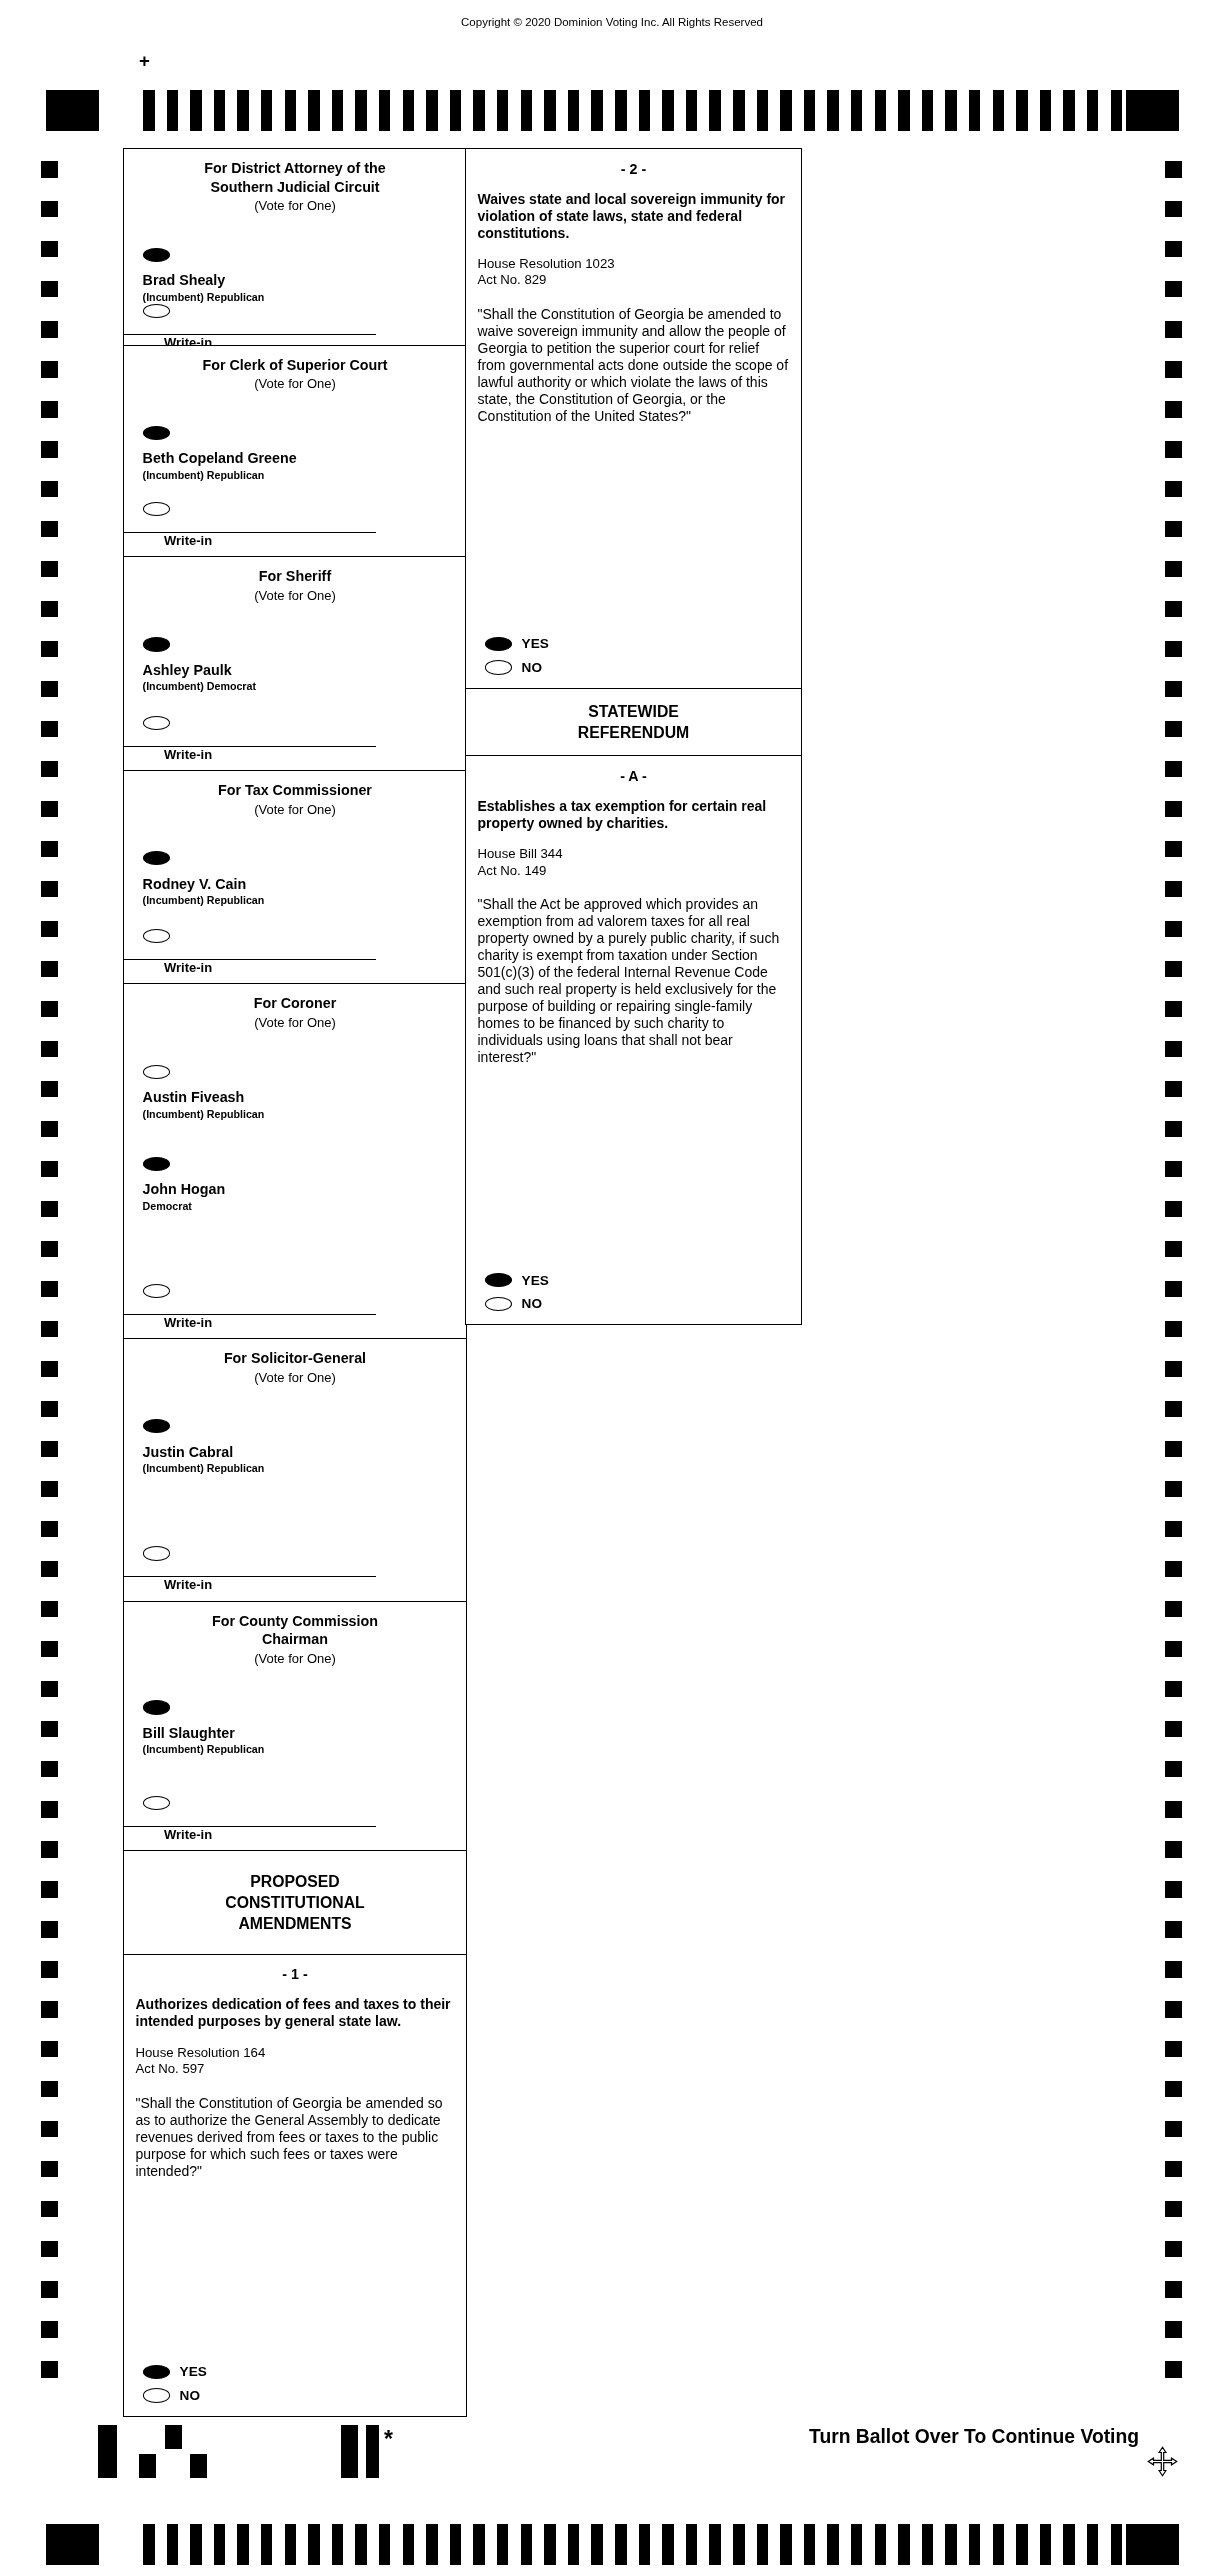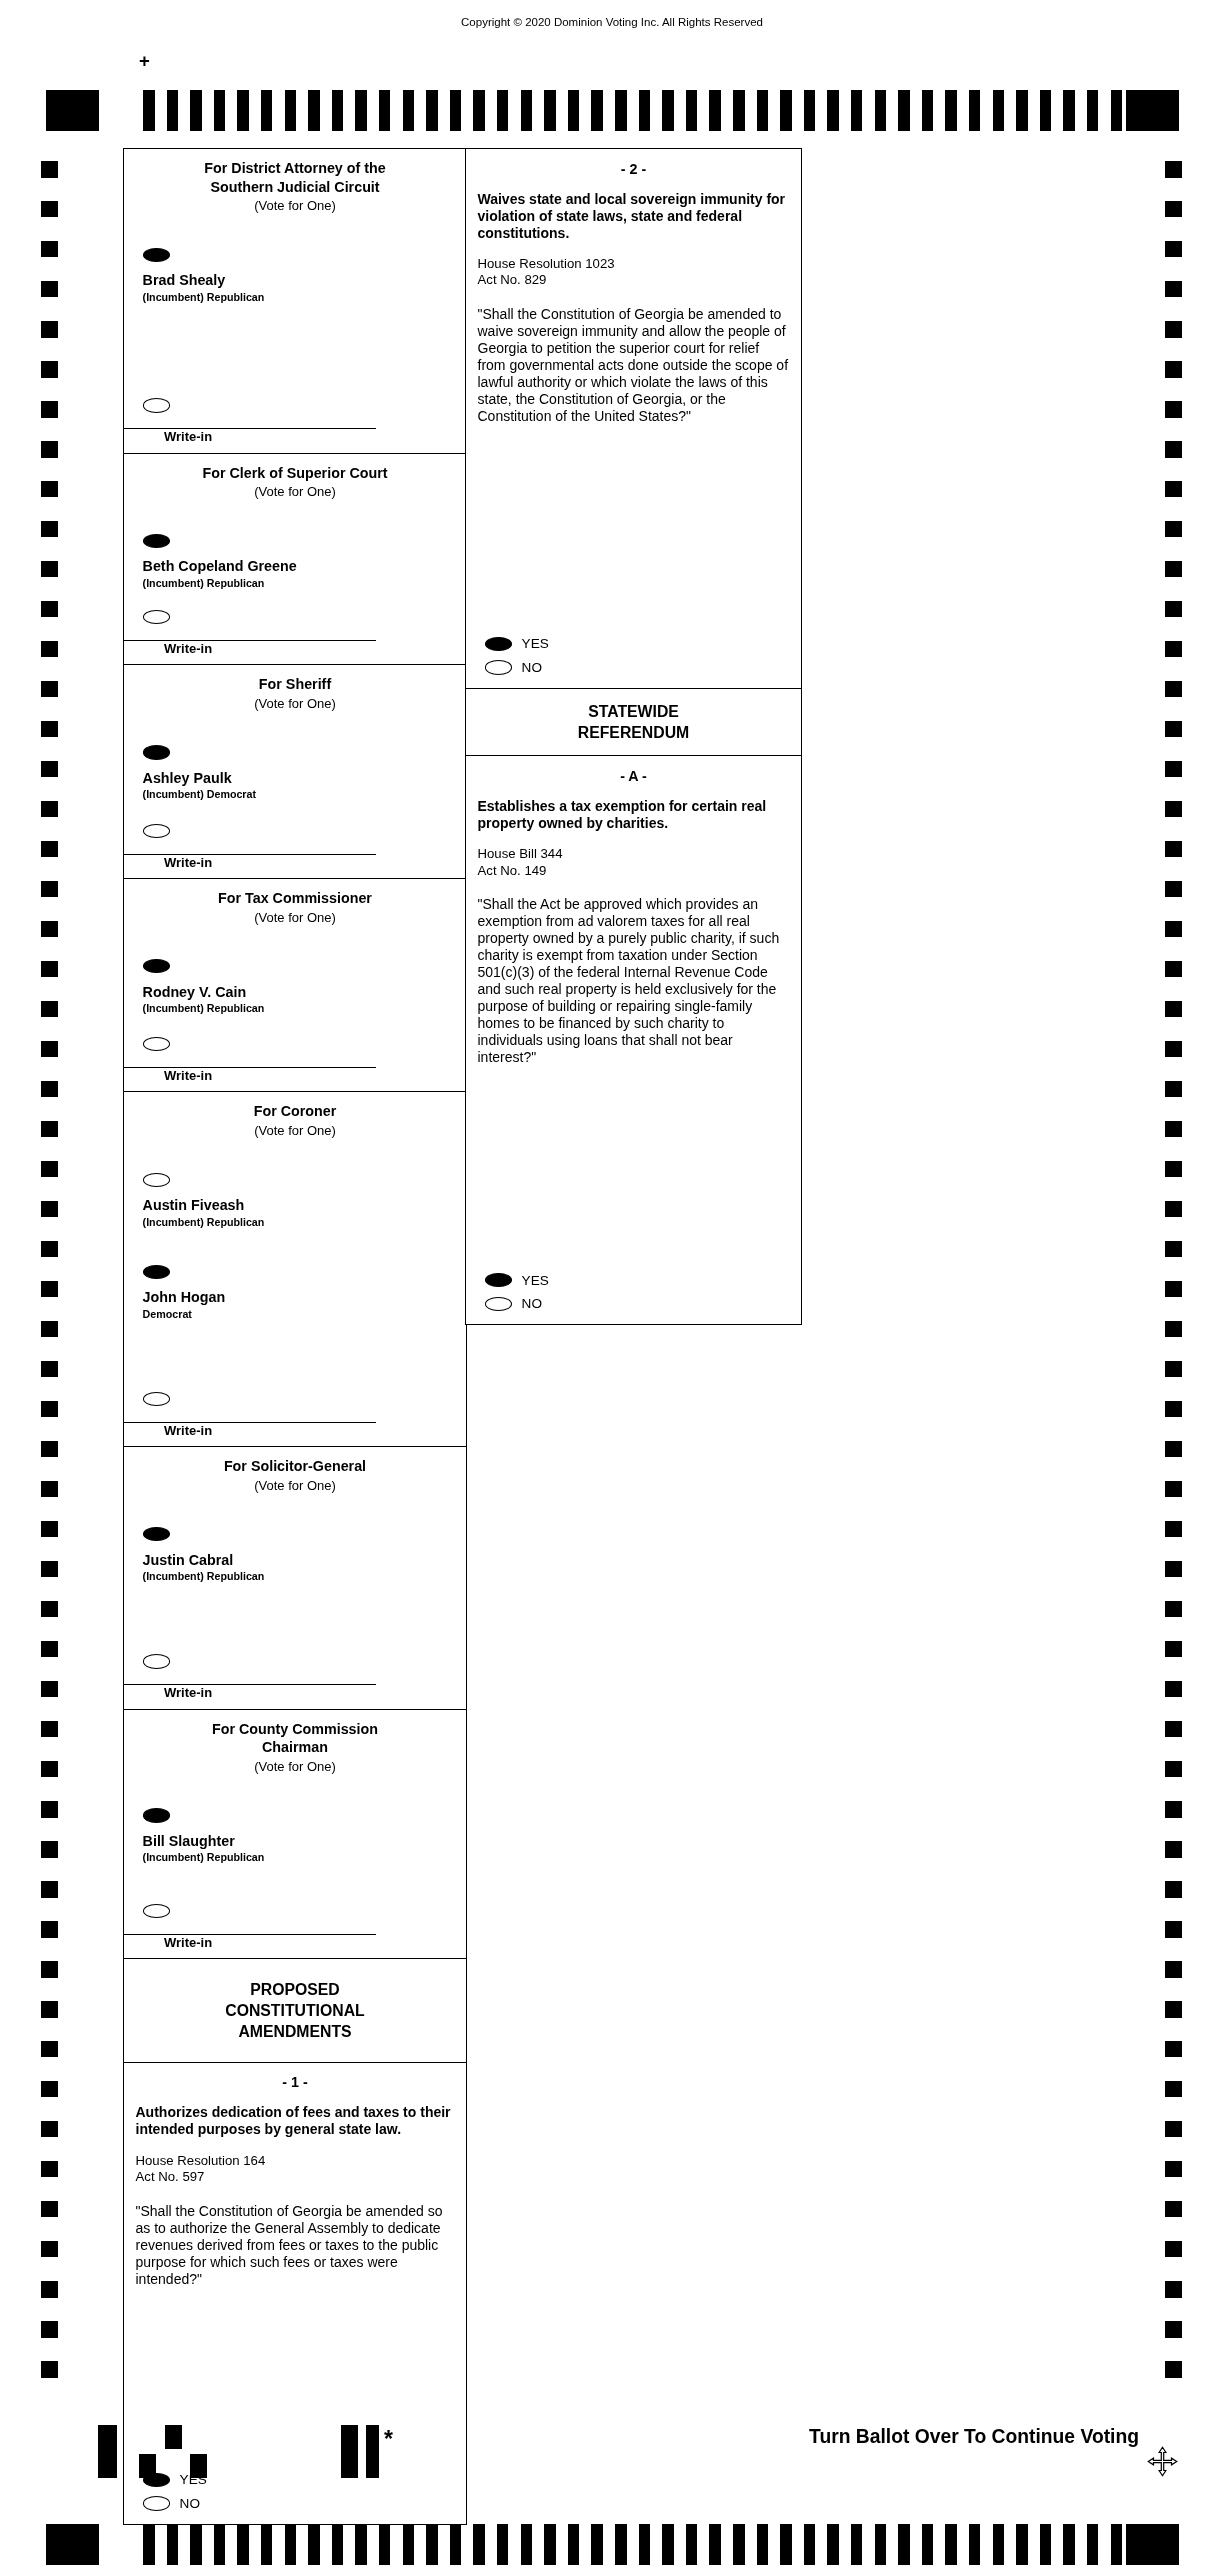--- a/index.html
+++ b/index.html
@@ -57,21 +57,21 @@
 
   .sec-header { align-items:center; justify-content:center; }
   .sec-title { font-weight:bold; font-size:15.8px; line-height:21px; text-align:center; white-space:pre-line; }
 
   .m-num     { font-weight:bold; font-size:14.3px; line-height:17px; text-align:center; margin-top:11.5px; }
   .m-summary { font-weight:bold; font-size:14px; line-height:17px; margin-top:13px; padding:0 11.5px; }
   .m-refs    { font-size:13.2px; line-height:16.5px; margin-top:14.3px; padding:0 11.5px; white-space:pre-line; }
   .m-body    { font-size:14px; line-height:17px; margin-top:17px; padding:0 11.5px; }
   .yn { margin-top:auto; padding-bottom:13px; }
   .yn-row { display:flex; align-items:center; gap:10px; padding-left:18.6px; margin-top:8.6px; }
-  .yn-label { font-weight:normal; font-size:13.6px; }
+  .yn-label { font-weight:bold; font-size:13.6px; }
 </style>
 </head>
 <body>
 
 <div id="ballot">
 
   <div class="copyright">Copyright © 2020 Dominion Voting Inc. All Rights Reserved</div>
   <div class="plus-mark">+</div>
 
   <div class="tm-corner" style="left:46px; top:90px;"></div>
@@ -80,21 +80,21 @@
 
   <div class="tm-col" style="left:41px;"></div>
   <div class="tm-col" style="left:1165px;"></div>
 
   <div class="tm-corner" style="left:46px; top:2524px;"></div>
   <div class="tm-bars-h" style="top:2524px;"></div>
   <div class="tm-corner" style="left:1126px; top:2524px;"></div>
 
   <div class="col" style="left:123px; width:344px;">
 
-    <div class="box" style="height:306px;">
+    <div class="box" style="height:198px;">
       <div class="c-title">For District Attorney of the
 Southern Judicial Circuit</div>
       <div class="c-vote">(Vote for One)</div>
       <div class="cand">
         <span class="oval filled"></span>
         <span class="cand-txt">
           <span class="cand-name">Brad Shealy</span>
           <span class="cand-detail">(Incumbent) Republican</span>
         </span>
       </div>

